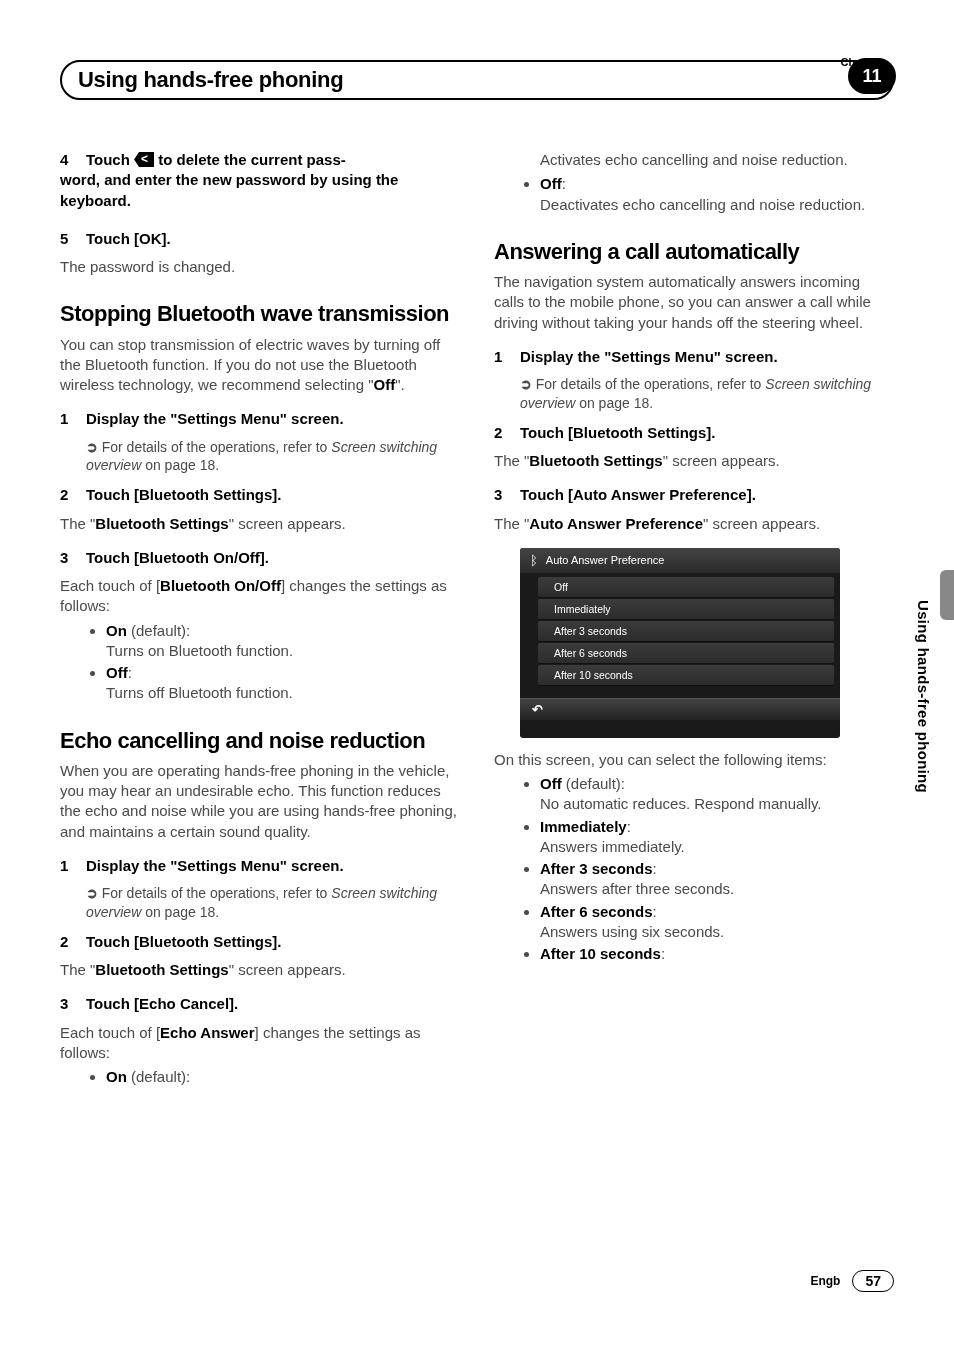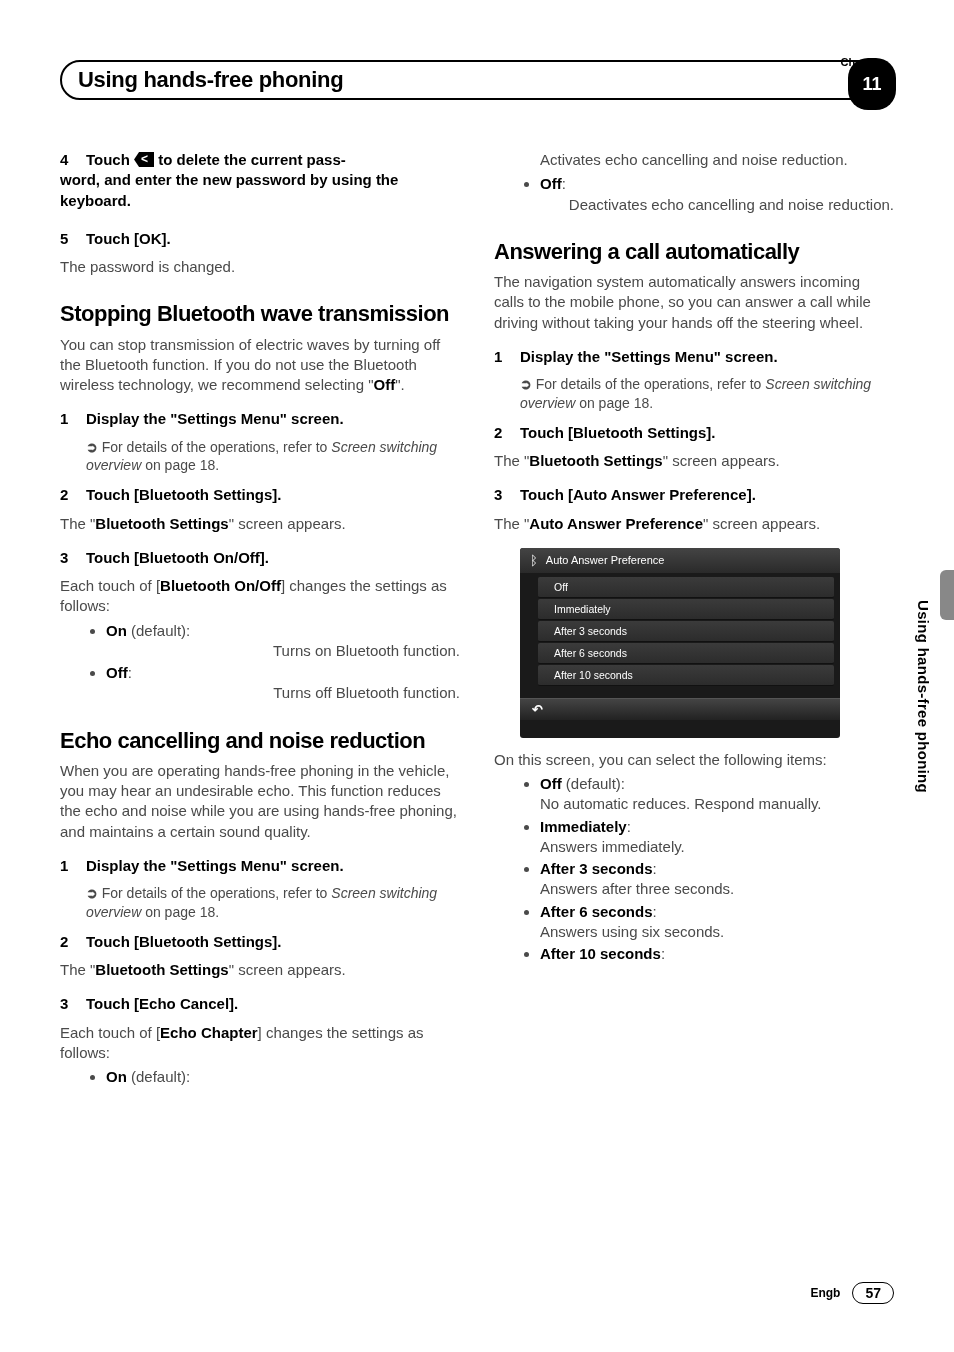--- a/index.html
+++ b/index.html
@@ -35,21 +35,21 @@
       padding-left: 16px;
       font-size: 22px;
       font-weight: 900;
       letter-spacing: -0.3px;
     }
     .chapter-badge {
       position: absolute;
       right: -2px;
       top: -2px;
       width: 48px;
-      height: 52px;
+      height: 36px;
       background: #000;
       color: #fff;
       border-radius: 20px;
       display: flex;
       align-items: center;
       justify-content: center;
       font-size: 18px;
       font-weight: bold;
     }
     .content {
@@ -67,21 +67,21 @@
     .body-text { font-size: 15px; line-height: 1.35; color: #4a4a4a; margin-bottom: 14px; }
     .body-text-tight { font-size: 15px; line-height: 1.35; color: #4a4a4a; margin-bottom: 4px; }
     .h2 { font-size: 22px; font-weight: 900; line-height: 1.15; margin-top: 24px; margin-bottom: 8px; letter-spacing: -0.5px;}
     .ref-block { font-size: 14px; line-height: 1.35; color: #4a4a4a; margin-left: 26px; margin-bottom: 10px; }
     .ref-arrow { font-weight: bold; margin-right: 4px; }
     .italic { font-style: italic; }
     .b { font-weight: bold; color: #000; }
     ul.bullets { list-style: disc; margin-left: 46px; margin-bottom: 12px; }
     ul.bullets li { font-size: 15px; line-height: 1.35; color: #4a4a4a; margin-bottom: 2px; }
     ul.bullets li .b { color: #000; }
-    .indent-desc { margin-left: 0; text-align: right; }
+    .indent-desc { margin-left: 0; }
     .bksp-icon {
       display: inline-block;
       width: 20px; height: 15px;
       background: #000;
       vertical-align: -2px;
       position: relative;
       clip-path: polygon(25% 0, 100% 0, 100% 100%, 25% 100%, 0 50%);
     }
     .bksp-icon::after {
       content: "<";
@@ -104,21 +104,21 @@
       position: absolute;
       right: 0;
       top: 570px;
       width: 14px;
       height: 50px;
       background: #888;
       border-radius: 6px 0 0 6px;
     }
     .footer-page {
       position: absolute;
-      bottom: 48px;
+      bottom: 60px;
       right: 60px;
       display: flex;
       align-items: center;
       gap: 12px;
     }
     .footer-engb { font-size: 12px; font-weight: bold; }
     .page-bubble {
       border: 1.5px solid #000;
       border-radius: 14px;
       padding: 2px 12px;
@@ -239,21 +239,21 @@
       <span class="step-num b">2</span><span class="step-title">Touch [Bluetooth Settings].</span>
     </div>
     <div class="body-text">
       <span>The "</span><span class="b">Bluetooth Settings</span><span>" screen appears.</span>
     </div>
 
     <div class="step">
       <span class="step-num b">3</span><span class="step-title">Touch [Echo Cancel].</span>
     </div>
     <div class="body-text-tight">
-      <span>Each touch of [</span><span class="b">Echo Chapter</span><span>] changes the settings as follows:</span>
+      <span>Each touch of [</span><span class="b">Echo Answer</span><span>] changes the settings as follows:</span>
     </div>
     <ul class="bullets">
       <li>
         <span class="b">On</span><span> (default):</span>
       </li>
     </ul>
   </div>
 
   <div class="col">
     <div class="body-text-tight" style="margin-left:46px">Activates echo cancelling and noise reduction.</div>

